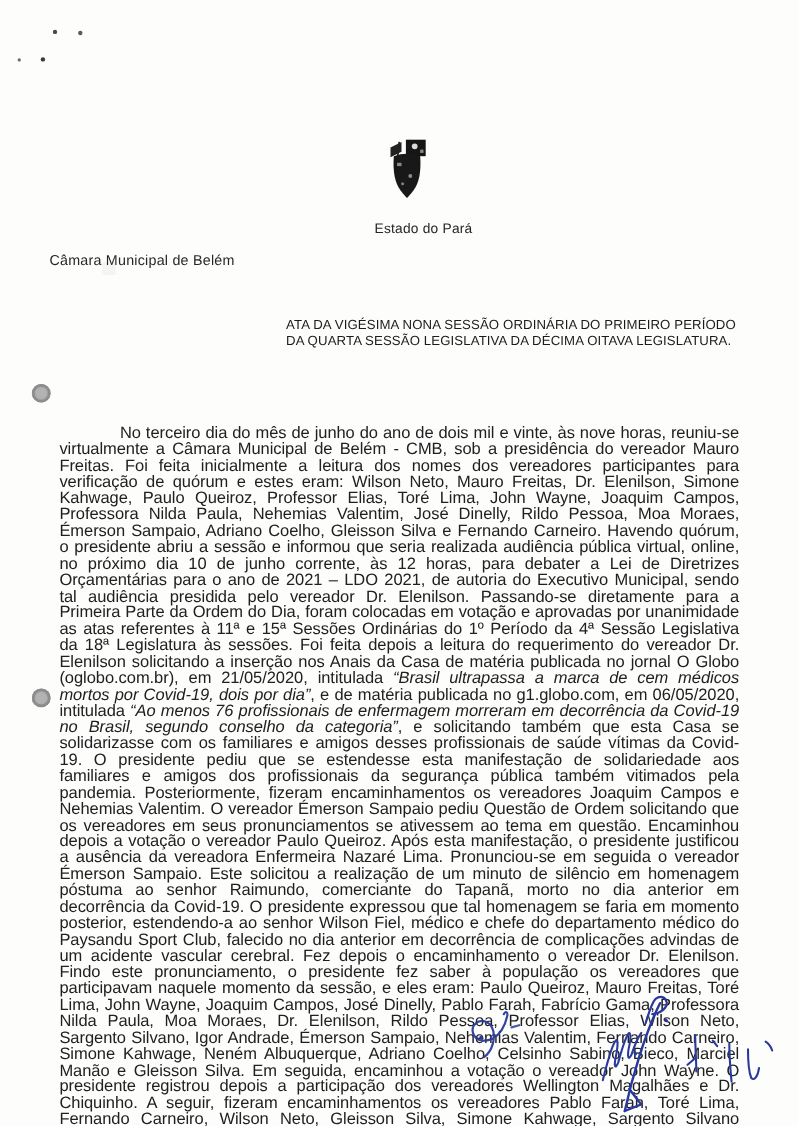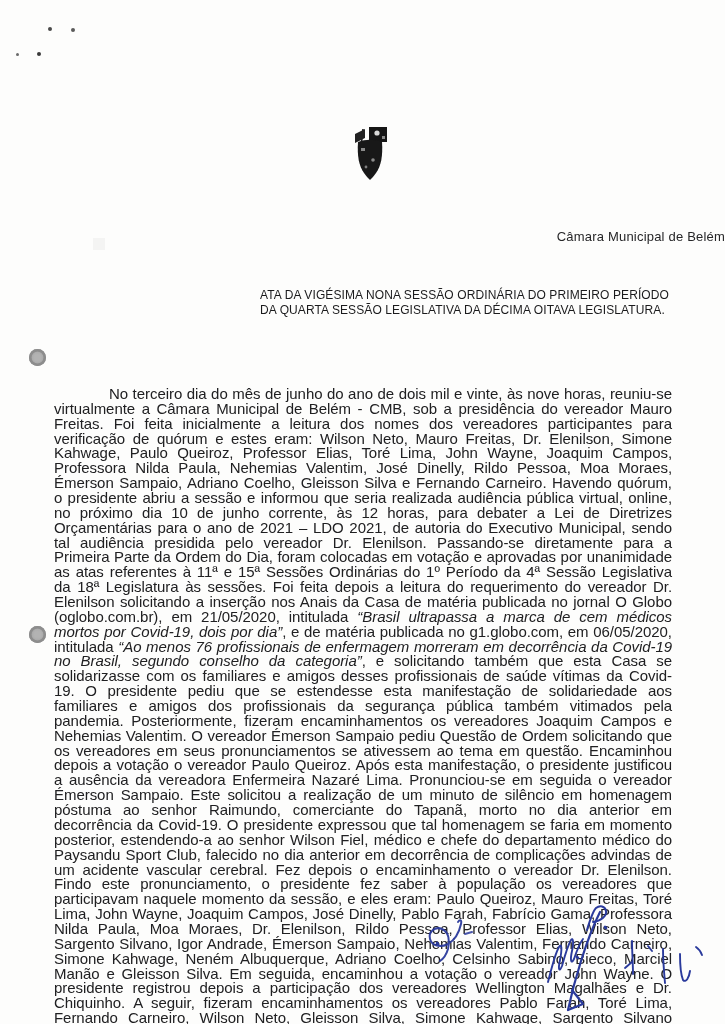--- a/index.html
+++ b/index.html
@@ -33,21 +33,21 @@
   .hole.h2 { top: 626px; }
 
   
   .crest { position: absolute; left: 349px; top: 126px; width: 42px; height: 57px; }
   .hdr-state {
     position: absolute; left: 45px; top: 201px; width: 680px;
     text-align: center; font-size: 12.5px; color: #262628; letter-spacing: .2px;
   }
   .hdr-inst {
     position: absolute; left: 45px; top: 229px; width: 680px;
-    text-align: right; font-size: 13px; color: #262628; letter-spacing: .2px;
+    text-align: left; font-size: 13px; color: #262628; letter-spacing: .2px;
   }
 
   
   .doc-title {
     position: absolute; left: 260px; top: 288px; width: 409px;
     font-size: 12px; line-height: 14.9px;
     text-align: justify; text-transform: uppercase;
     color: #1b1b1d; letter-spacing: .1px;
   }
 
@@ -84,20 +84,21 @@
     <circle cx="28" cy="7" r="2.6" fill="#fdfdfc" opacity="0.85"></circle>
     <rect x="33" y="10" width="3" height="3" fill="#fdfdfc" opacity="0.5"></rect>
     <path d="M6 8 L16 3 L16 12 L6 17 Z" fill="#222"></path>
     <path d="M14 3 L12 21" stroke="#222" stroke-width="1.6" fill="none"></path>
     <path d="M9 16 C8 30 10 40 15 47 C18 51 20 53 21 54 C22 53 24 51 27 47 C32 40 34 30 33 16 C25 13 17 13 9 16 Z" fill="#181818"></path>
     <rect x="12" y="22" width="4" height="3" fill="#fdfdfc" opacity="0.5"></rect>
     <circle cx="24" cy="34" r="1.8" fill="#fdfdfc" opacity="0.5"></circle>
     <circle cx="17" cy="41" r="1.4" fill="#fdfdfc" opacity="0.45"></circle>
   </svg>
 
+  <div class="hdr-state">Estado do Pará</div>
   <div class="hdr-inst">Câmara Municipal de Belém</div>
 
   <div class="doc-title">ATA DA VIGÉSIMA NONA SESSÃO ORDINÁRIA DO PRIMEIRO PERÍODO DA QUARTA SESSÃO LEGISLATIVA DA DÉCIMA OITAVA LEGISLATURA.</div>
 
   <p class="doc-body"><span>No terceiro dia do mês de junho do ano de dois mil e vinte, às nove horas, reuniu-se virtualmente a Câmara Municipal de Belém - CMB, sob a presidência do vereador Mauro Freitas. Foi feita inicialmente a leitura dos nomes dos vereadores participantes para verificação de quórum e estes eram: Wilson Neto, Mauro Freitas, Dr. Elenilson, Simone Kahwage, Paulo Queiroz, Professor Elias, Toré Lima, John Wayne, Joaquim Campos, Professora Nilda Paula, Nehemias Valentim, José Dinelly, Rildo Pessoa, Moa Moraes, Émerson Sampaio, Adriano Coelho, Gleisson Silva e Fernando Carneiro. Havendo quórum, o presidente abriu a sessão e informou que seria realizada audiência pública virtual, online, no próximo dia 10 de junho corrente, às 12 horas, para debater a Lei de Diretrizes Orçamentárias para o ano de 2021 – LDO 2021, de autoria do Executivo Municipal, sendo tal audiência presidida pelo vereador Dr. Elenilson. Passando-se diretamente para a Primeira Parte da Ordem do Dia, foram colocadas em votação e aprovadas por unanimidade as atas referentes à 11ª e 15ª Sessões Ordinárias do 1º Período da 4ª Sessão Legislativa da 18ª Legislatura às sessões. Foi feita depois a leitura do requerimento do vereador Dr. Elenilson solicitando a inserção nos Anais da Casa de matéria publicada no jornal O Globo (oglobo.com.br), em 21/05/2020, intitulada </span><span class="italic">“Brasil ultrapassa a marca de cem médicos mortos por Covid-19, dois por dia”</span><span>, e de matéria publicada no g1.globo.com, em 06/05/2020, intitulada </span><span class="italic">“Ao menos 76 profissionais de enfermagem morreram em decorrência da Covid-19 no Brasil, segundo conselho da categoria”</span><span>, e solicitando também que esta Casa se solidarizasse com os familiares e amigos desses profissionais de saúde vítimas da Covid-19. O presidente pediu que se estendesse esta manifestação de solidariedade aos familiares e amigos dos profissionais da segurança pública também vitimados pela pandemia. Posteriormente, fizeram encaminhamentos os vereadores Joaquim Campos e Nehemias Valentim. O vereador Émerson Sampaio pediu Questão de Ordem solicitando que os vereadores em seus pronunciamentos se ativessem ao tema em questão. Encaminhou depois a votação o vereador Paulo Queiroz. Após esta manifestação, o presidente justificou a ausência da vereadora Enfermeira Nazaré Lima. Pronunciou-se em seguida o vereador Émerson Sampaio. Este solicitou a realização de um minuto de silêncio em homenagem póstuma ao senhor Raimundo, comerciante do Tapanã, morto no dia anterior em decorrência da Covid-19. O presidente expressou que tal homenagem se faria em momento posterior, estendendo-a ao senhor Wilson Fiel, médico e chefe do departamento médico do Paysandu Sport Club, falecido no dia anterior em decorrência de complicações advindas de um acidente vascular cerebral. Fez depois o encaminhamento o vereador Dr. Elenilson. Findo este pronunciamento, o presidente fez saber à população os vereadores que participavam naquele momento da sessão, e eles eram: Paulo Queiroz, Mauro Freitas, Toré Lima, John Wayne, Joaquim Campos, José Dinelly, Pablo Farah, Fabrício Gama, Professora Nilda Paula, Moa Moraes, Dr. Elenilson, Rildo Pessoa, Professor Elias, Wilson Neto, Sargento Silvano, Igor Andrade, Émerson Sampaio, Nehemias Valentim, Fernando Carneiro, Simone Kahwage, Neném Albuquerque, Adriano Coelho, Celsinho Sabino, Bieco, Marciel Manão e Gleisson Silva. Em seguida, encaminhou a votação o vereador John Wayne. O presidente registrou depois a participação dos vereadores Wellington Magalhães e Dr. Chiquinho. A seguir, fizeram encaminhamentos os vereadores Pablo Farah, Toré Lima, Fernando Carneiro, Wilson Neto, Gleisson Silva, Simone Kahwage, Sargento Silvano (assumindo, neste interim, a presidência da sessão a vereadora Simone Kahwage), Lulu das Comunidades, Moa Moraes, José Dinelly e Fabricio Gama. Findo este último pronunciamento, o vereador Mauro Freitas pediu Questão de Ordem solicitando que, após a votação do requerimento em debate, fosse encerrada esta sessão legislativa para realização de uma sessão extraordinária para votação do decreto legislativo de</span></p>
 
   <svg class="signatures" viewBox="400 895 320 129" aria-hidden="true">
 
     <g stroke="#2a3a9c" stroke-width="2">
       <path d="M458 922 c2 -3 4 -2 3 2 c-2 9 -6 16 -13 20 c-8 4 -16 2 -18 -5 c-2 -7 5 -13 12 -10 c7 3 8 12 6 20 c-2 7 -5 10 -8 12" opacity="0.95"></path>

